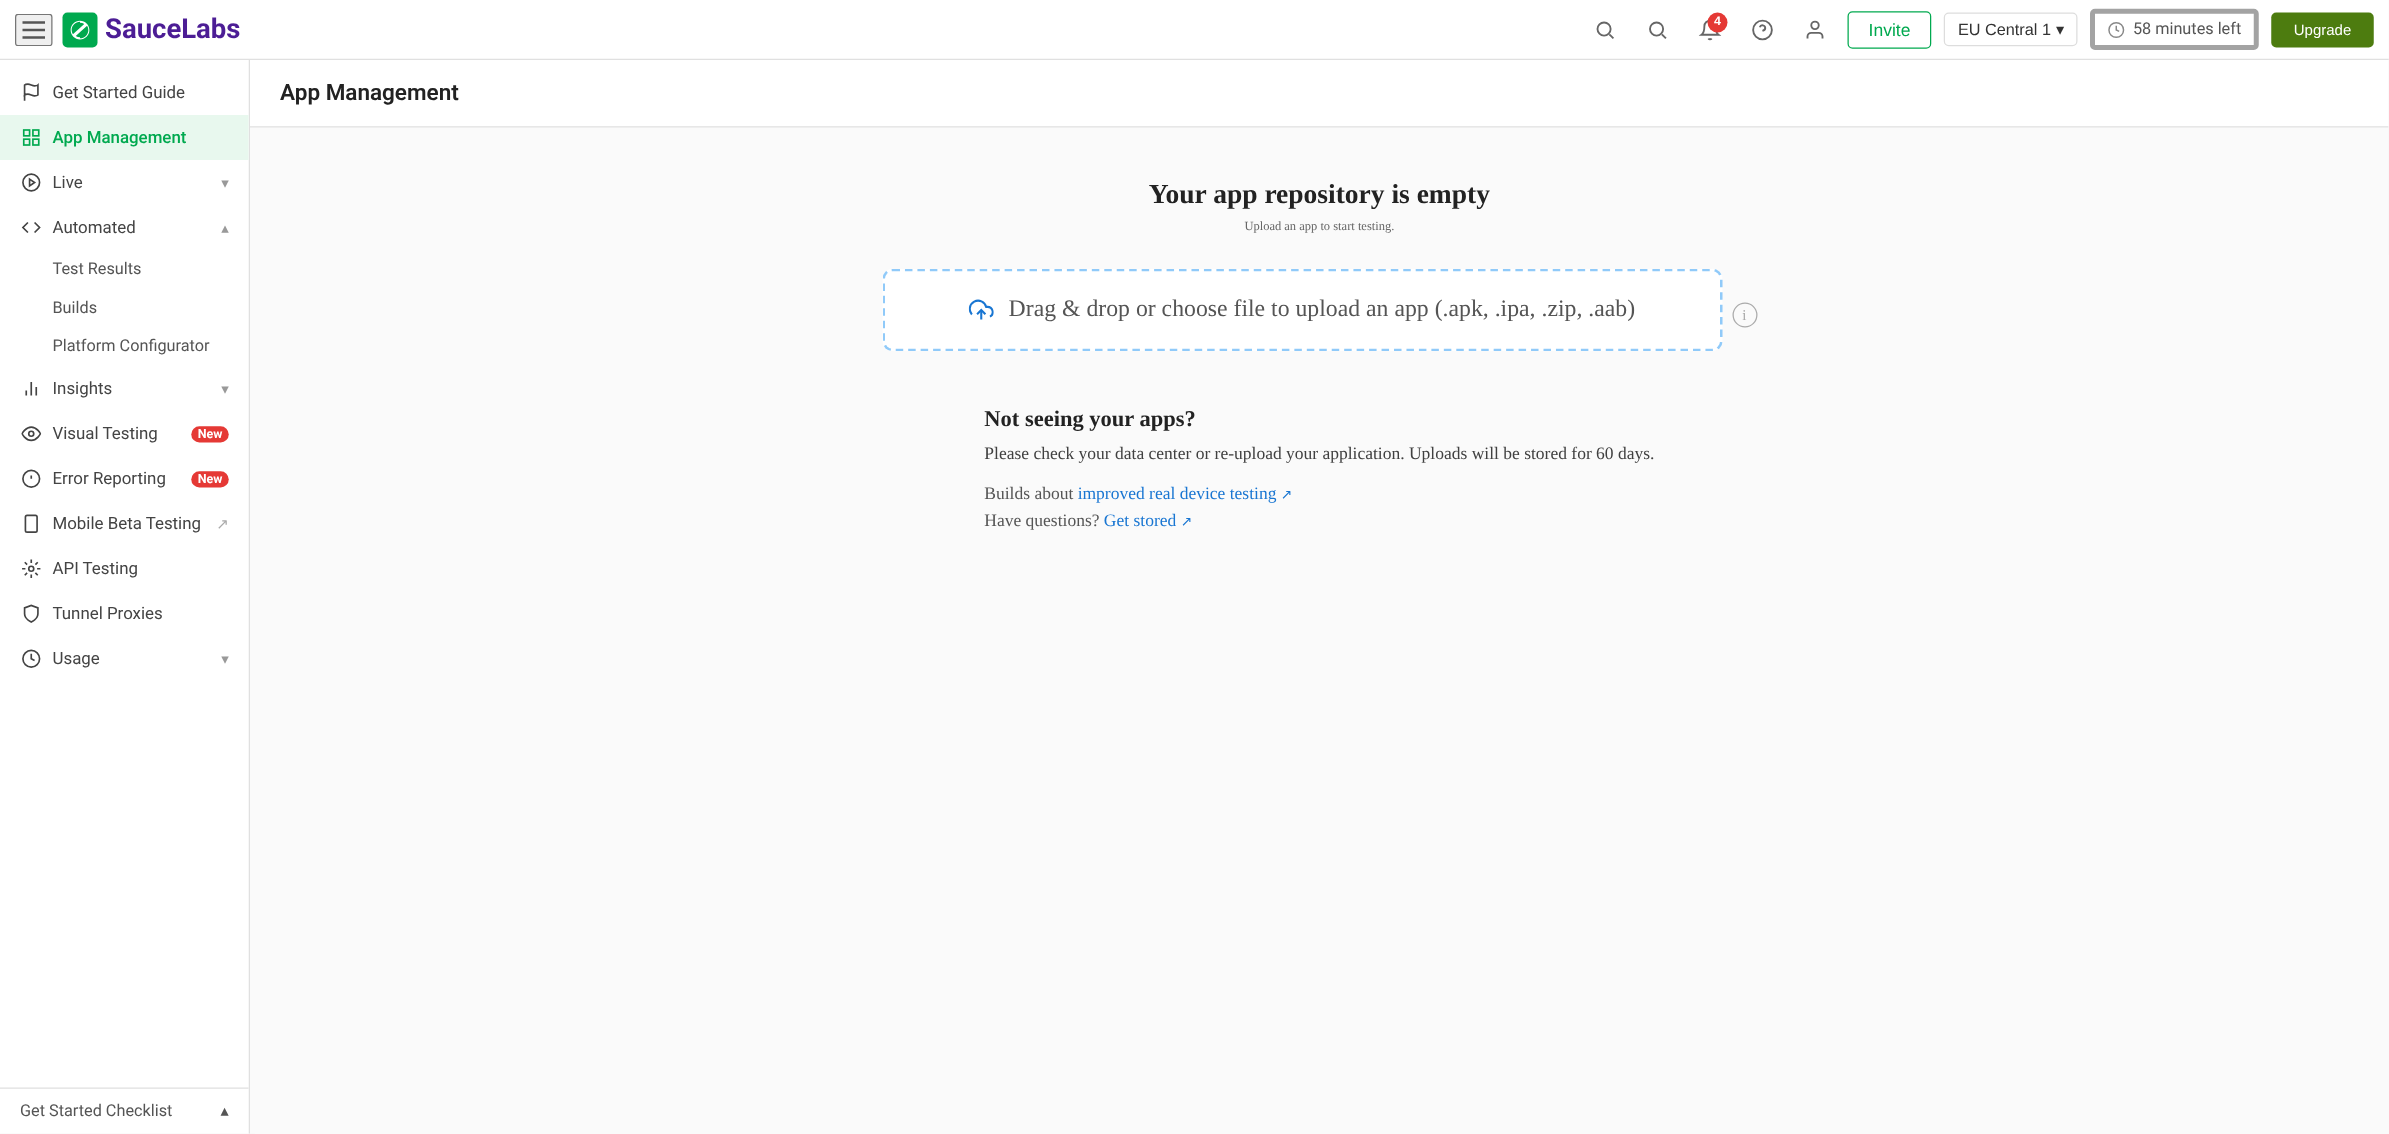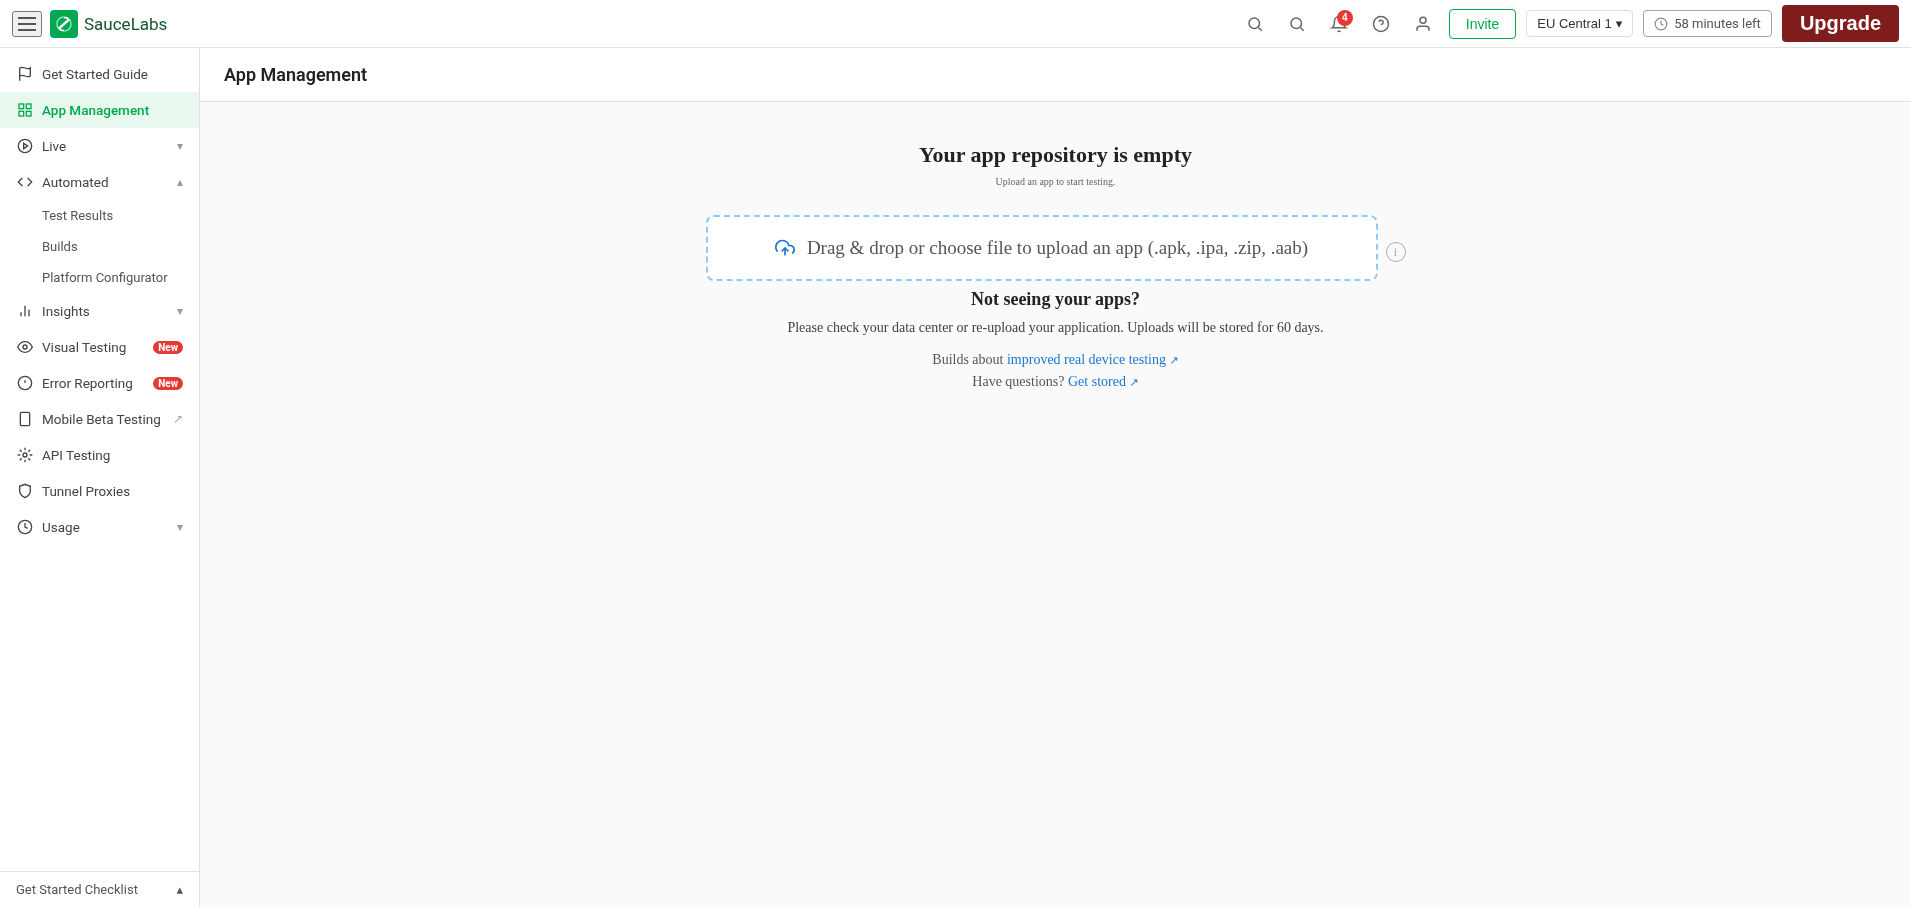--- a/index.html
+++ b/index.html
@@ -6,28 +6,28 @@
     body { font-family: -apple-system, BlinkMacSystemFont, 'Segoe UI', Roboto, sans-serif; font-size: 14px; color: #333; background: #f5f5f5; display: flex; flex-direction: column; height: 100vh; overflow: hidden; }
 
     
     .topbar { display: flex; align-items: center; height: 48px; background: #fff; border-bottom: 1px solid #e0e0e0; padding: 0 12px; gap: 8px; z-index: 100; }
     .topbar-left { display: flex; align-items: center; gap: 8px; flex: 1; }
     .hamburger { cursor: pointer; display: flex; flex-direction: column; gap: 4px; padding: 4px; }
     .hamburger span { width: 18px; height: 2px; background: #555; display: block; }
     .logo-wrapper { display: flex; align-items: center; gap: 6px; }
     .logo-icon { width: 28px; height: 28px; background: #00a94f; border-radius: 4px; display: flex; align-items: center; justify-content: center; }
     .logo-icon svg { width: 20px; height: 20px; fill: white; }
-    .logo-text { font-size: 17px; font-weight: 400; color: #14532d; }
+    .logo-text { font-size: 22px; font-weight: 700; color: #4c1d95; }
     .topbar-right { display: flex; align-items: center; gap: 10px; }
     .topbar-icon-btn { background: none; border: none; cursor: pointer; color: #555; padding: 4px; display: flex; align-items: center; justify-content: center; width: 32px; height: 32px; border-radius: 4px; position: relative; }
     .notif-badge { position: absolute; top: 2px; right: 2px; background: #e53935; color: white; border-radius: 50%; width: 16px; height: 16px; font-size: 10px; display: flex; align-items: center; justify-content: center; font-weight: 700; }
     .invite-btn { background: #fff; border: 1px solid #00a94f; color: #00a94f; padding: 6px 16px; border-radius: 4px; cursor: pointer; font-size: 14px; font-weight: 500; text-align: right; }
     .region-btn { display: flex; align-items: center; gap: 4px; background: none; border: 1px solid #ddd; border-radius: 4px; padding: 5px 10px; cursor: pointer; font-size: 13px; color: #333; }
-    .timer-btn { display: flex; align-items: flex-end; gap: 6px; background: none; border: 1px solid #a3a3a3; border-radius: 4px; padding: 5px 10px; font-size: 13px; color: #555; }
-    .upgrade-btn { background: #7f1d1d; color: white; border: none; padding: 7px 18px; border-radius: 4px; cursor: pointer; font-size: 20px; font-weight: 700; }
+    .timer-btn { display: flex; align-items: flex-end; gap: 6px; background: none; border: 4px solid #a3a3a3; border-radius: 4px; padding: 5px 10px; font-size: 13px; color: #555; }
+    .upgrade-btn { background: #4d7c0f; color: white; border: none; padding: 7px 18px; border-radius: 4px; cursor: pointer; font-size: 12px; font-weight: 400; }
 
     
     .main-layout { display: flex; flex: 1; overflow: hidden; }
 
     
     .sidebar { width: 200px; min-width: 200px; background: #fff; border-right: 1px solid #e0e0e0; overflow-y: auto; display: flex; flex-direction: column; }
     .sidebar-nav { flex: 1; padding: 8px 0; }
     .nav-item { display: flex; align-items: center; gap: 8px; padding: 9px 16px; cursor: pointer; color: #444; font-size: 13.5px; border-radius: 0; position: relative; user-select: none; }
     .nav-item.active { background: #e8f8ee; color: #00a94f; font-weight: 500; }
     .nav-item .nav-label { flex: 1; }
@@ -52,21 +52,21 @@
     .empty-state { width: 100%; max-width: 700px; display: flex; flex-direction: column; align-items: center; }
     .empty-title { font-size: 22px; font-weight: 600; color: #222; margin-bottom: 8px; }
     .empty-subtitle { font-size: 10px; color: #666; margin-bottom: 28px; }
 
     
     .upload-area { width: 100%; border: 2px dashed #90caf9; border-radius: 8px; background: #fff; padding: 20px 24px; display: flex; align-items: center; justify-content: center; gap: 12px; cursor: pointer; margin-bottom: 8px; }
     .upload-text { font-size: 19px; color: #555; }
     .info-icon { width: 20px; height: 20px; border: 1.5px solid #aaa; border-radius: 50%; display: flex; align-items: center; justify-content: center; color: #aaa; font-size: 12px; cursor: pointer; flex-shrink: 0; }
 
     
-    .not-seeing { text-align: center; }
+    .not-seeing { margin-top: 36px; text-align: left; }
     .not-seeing-title { font-size: 18px; font-weight: 600; color: #222; margin-bottom: 10px; }
     .not-seeing-text { font-size: 14px; color: #404040; margin-bottom: 16px; }
     .link-row { font-size: 14px; color: #555; margin-bottom: 6px; }
     .link-row a { color: #1976d2; text-decoration: none; }
     .ext-link-icon { font-size: 11px; }
   </style>
 </head>
 <body>
 
 <div class="topbar">

